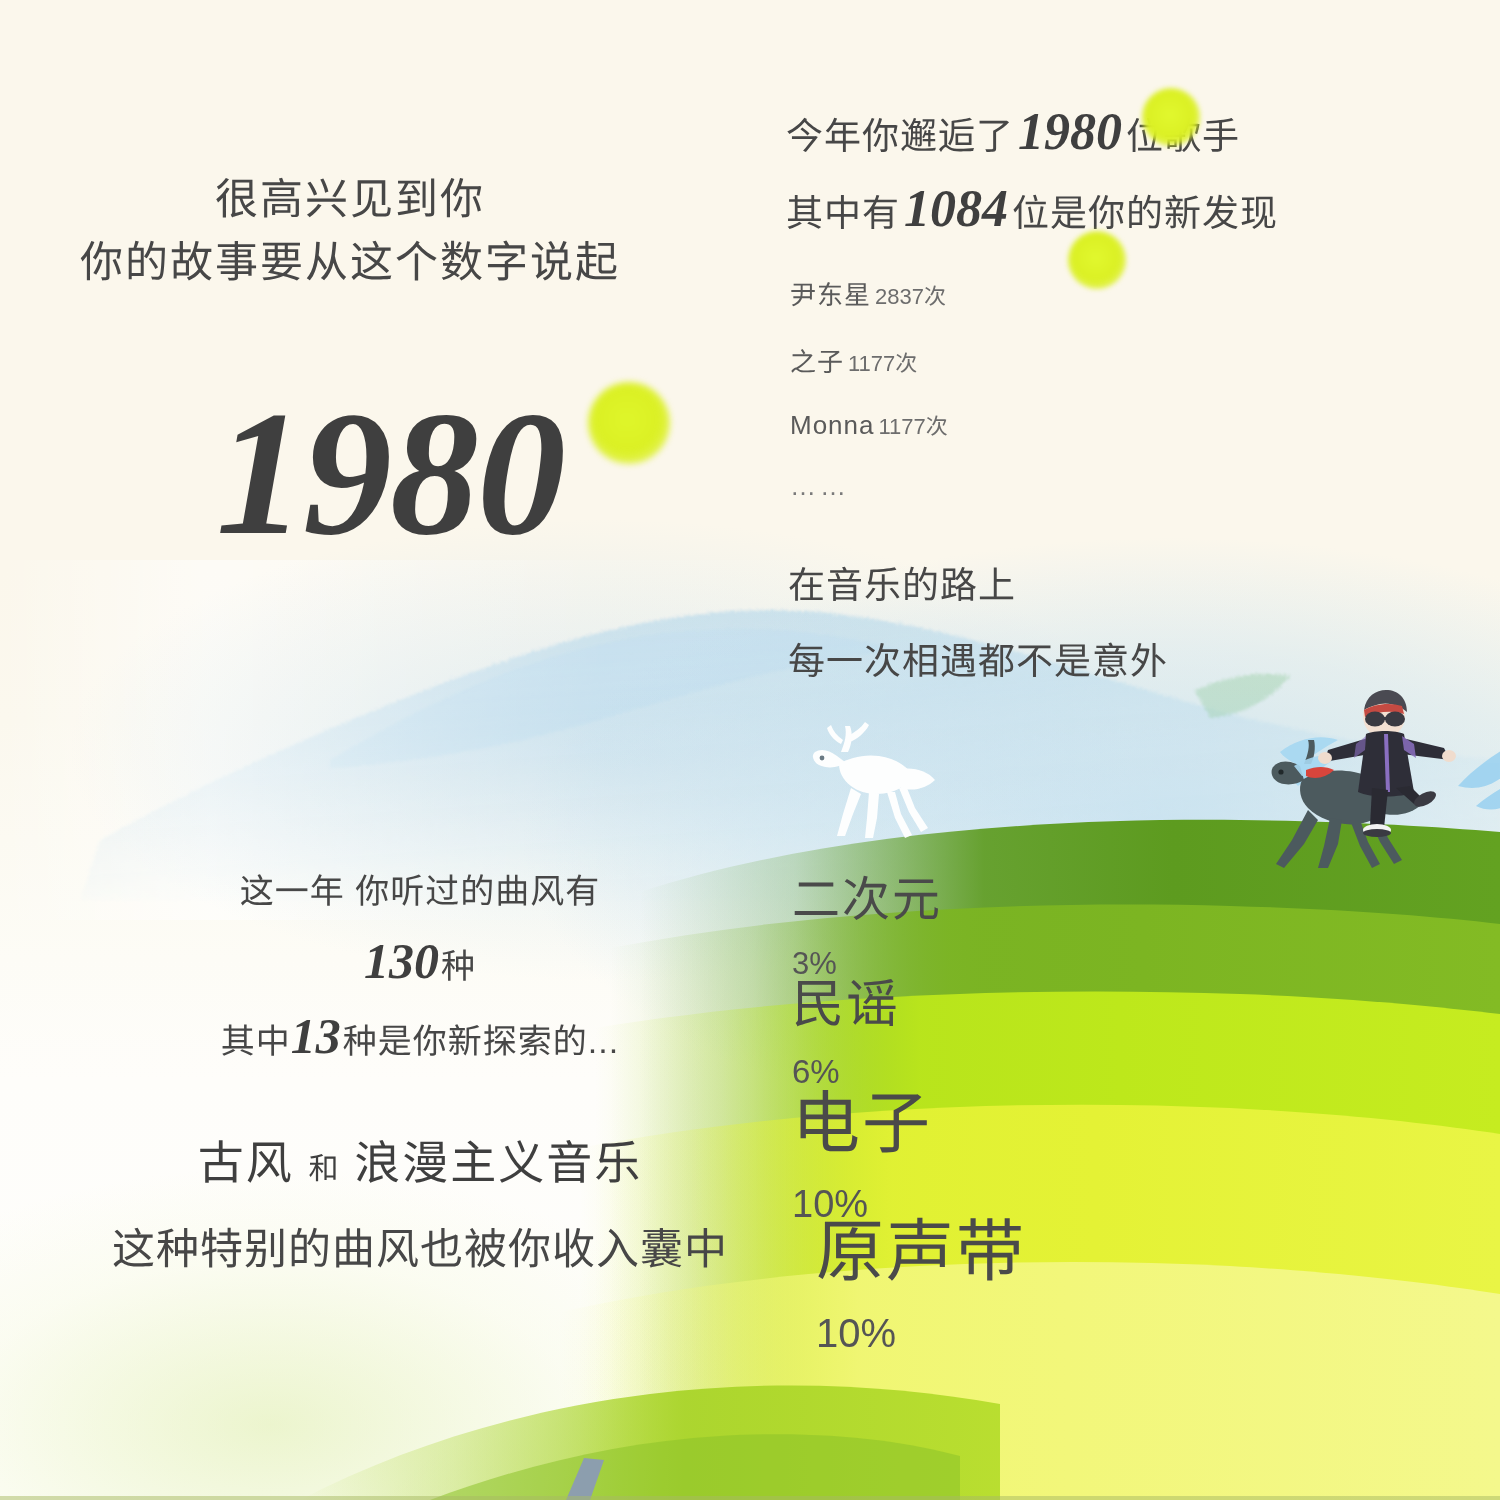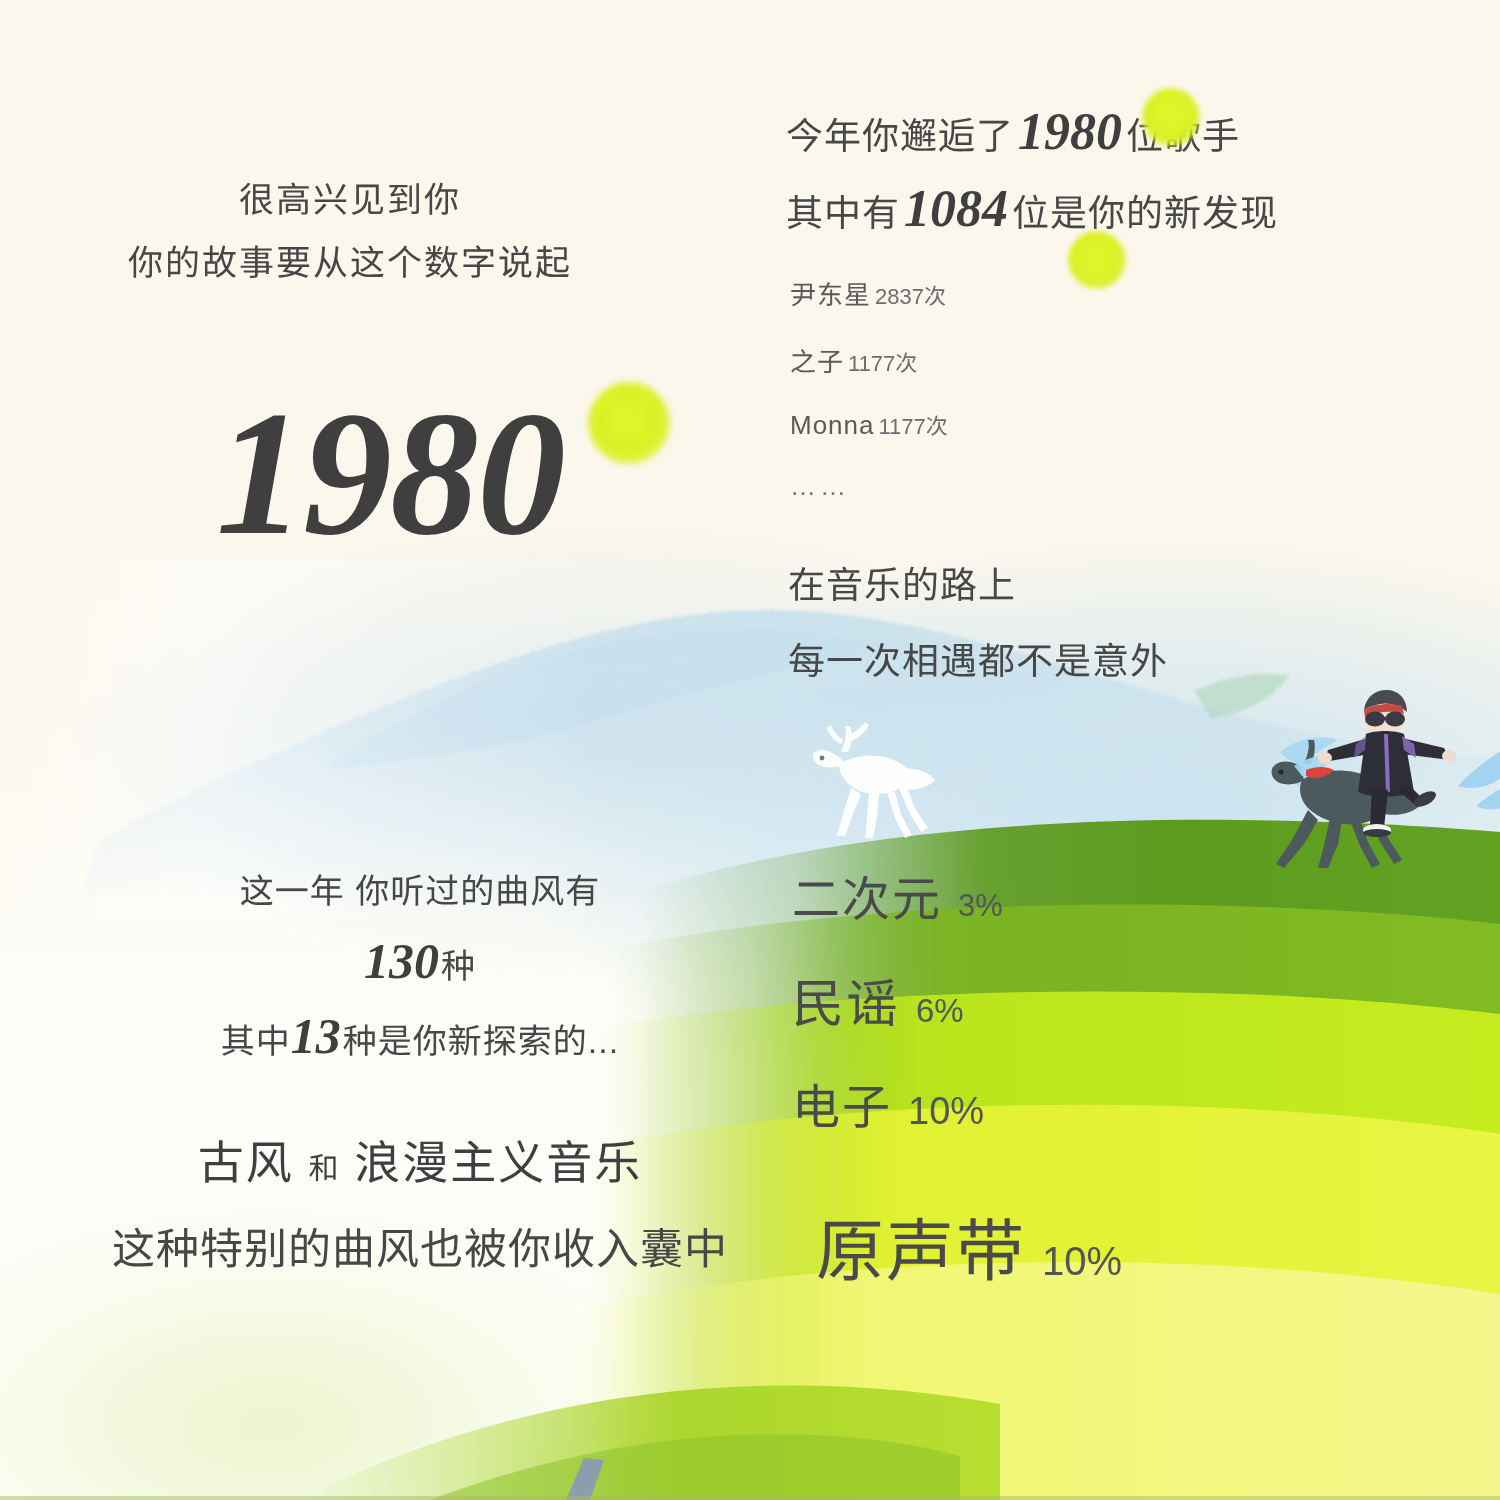--- a/index.html
+++ b/index.html
@@ -40,21 +40,21 @@
   .bg-greenglow {
     background:
       radial-gradient(ellipse 620px 330px at 18% 95%, rgba(214,234,150,.45) 0%, rgba(240,247,205,.22) 50%, rgba(255,255,255,0) 78%),
       radial-gradient(ellipse 420px 260px at 44% 106%, rgba(205,230,140,.40) 0%, rgba(255,255,255,0) 75%);
   }
 
   
   .left-intro {
     position: absolute; left: 0; top: 168px; width: 700px;
     text-align: center;
-    font-size: 35px; line-height: 63px; letter-spacing: 2px;
+    font-size: 43px; line-height: 63px; letter-spacing: 2px;
     color: #474747;
   }
   .left-intro div { white-space: nowrap; }
 
   .big-number {
     position: absolute; left: 216px; top: 384px;
     font-family: "Liberation Serif", "DejaVu Serif", serif;
     font-style: italic; font-weight: bold;
     font-size: 178px; line-height: 178px;
     letter-spacing: -2px;
@@ -132,31 +132,31 @@
   .lg-foot { font-size: 43px; line-height: 62px; letter-spacing: 1px; color: #474747; white-space: nowrap; margin-top: 14px; }
 
   
   .bands { position: absolute; inset: 0; }
   .bands svg { position: absolute; left: 0; top: 0; }
 
   .genre-list { position: absolute; left: 0; top: 0; width: 1500px; height: 1500px; }
   .genre-item {
     position: absolute;
     display: flex; align-items: baseline; gap: 16px;
-    white-space: nowrap; color: #4a4a4a;
+    white-space: nowrap; color: #4a4a4a; flex-direction: column;
   }
   .genre-name { letter-spacing: 2px; }
   .genre-pct { color: #555; }
 
   .g0 { left: 792px; top: 860px; }
   .g0 .genre-name { font-size: 48px; } .g0 .genre-pct { font-size: 31px; }
   .g1 { left: 792px; top: 962px; }
   .g1 .genre-name { font-size: 52px; } .g1 .genre-pct { font-size: 33px; }
   .g2 { left: 792px; top: 1068px; }
-  .g2 .genre-name { font-size: 48px; } .g2 .genre-pct { font-size: 38px; }
+  .g2 .genre-name { font-size: 68px; } .g2 .genre-pct { font-size: 38px; }
   .g3 { left: 792px; top: 1196px; }
   .g3 .genre-name { font-size: 68px; margin-left: 24px; } .g3 .genre-pct { font-size: 40px; }
   .g4 { left: 790px; top: 1352px; }
   .g4 .genre-name { font-size: 96px; } .g4 .genre-pct { font-size: 52px; }
 
   
   .illus { position: absolute; inset: 0; }
   .illus svg { position: absolute; }
 </style>
 </head>

